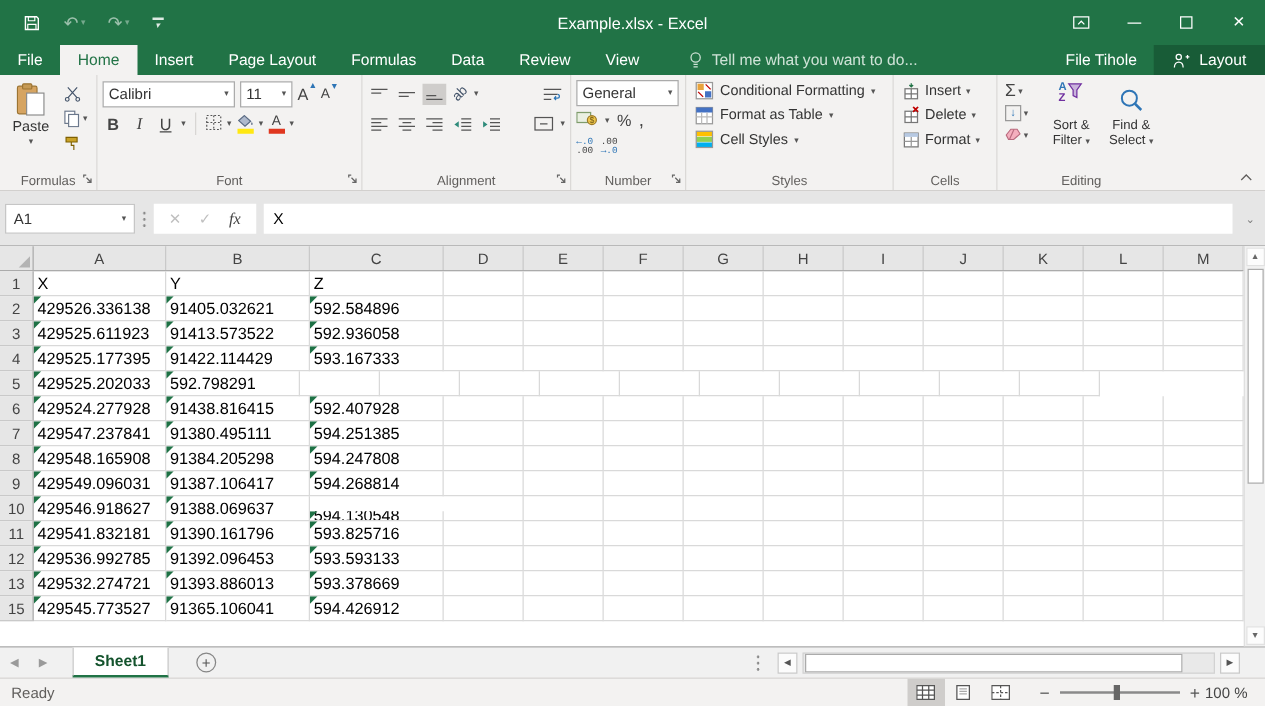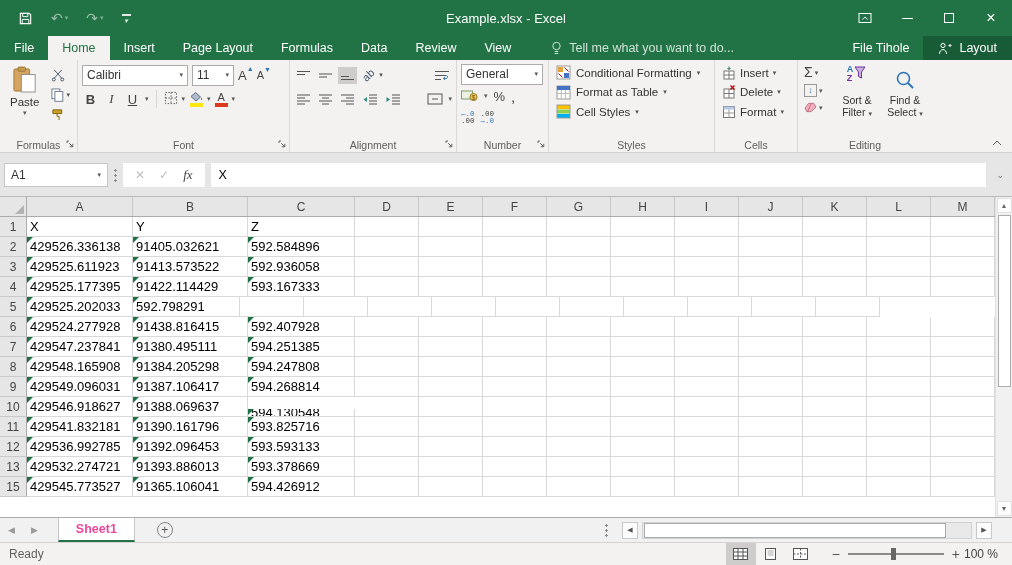--- a/index.html
+++ b/index.html
@@ -114,21 +114,21 @@
   .cell { border-right:1px solid #D9D9D9; border-bottom:1px solid #D9D9D9; display:flex; align-items:center; padding-left:3px; position:relative; color:#000; white-space:nowrap; overflow:hidden; }
   .tri { position:absolute; top:0; left:0; width:0; height:0; border-top:6px solid #1E7145; border-right:6px solid transparent; }
   .vscroll { position:absolute; top:0; right:0; width:17px; height:320px; background:#F1F1F1; border-left:1px solid #E0E0E0; display:flex; flex-direction:column; align-items:center; }
   .sbtn { width:15px; height:15px; background:#FCFCFC; border:1px solid #E1E1E1; color:#666; font-size:7px; display:flex; align-items:center; justify-content:center; margin-top:1px; }
   .vthumb { width:13px; height:172px; background:#fff; border:1px solid #ABABAB; margin-top:2px; }
   .vsp { margin-top:auto; margin-bottom:1px; }
 
   
   .sheetbar { height:25px; background:#F1F1F1; border-top:1px solid #ABABAB; display:flex; align-items:center; }
   .navarr { color:#9a9a9a; font-size:9px; padding:0 8px; }
-  .sheettab { height:100%; background:#fff; color:#ec4899; font-weight:bold; font-size:12.5px; display:flex; align-items:center; padding:0 17px; border-left:1px solid #C6C6C6; border-right:1px solid #C6C6C6; border-bottom:2px solid #217346; margin-left:12px; }
+  .sheettab { height:100%; background:#fff; color:#14532d; font-weight:bold; font-size:12.5px; display:flex; align-items:center; padding:0 17px; border-left:1px solid #C6C6C6; border-right:1px solid #C6C6C6; border-bottom:2px solid #217346; margin-left:12px; }
   .newsheet { width:16px; height:16px; border:1px solid #868686; border-radius:50%; color:#555; display:flex; align-items:center; justify-content:center; font-size:12px; margin-left:22px; line-height:14px; }
   .hsc { margin-left:auto; display:flex; align-items:center; gap:4px; padding-right:20px; }
   .hbtn { width:16px; height:17px; background:#FCFCFC; border:1px solid #C9C9C9; color:#555; font-size:7px; display:flex; align-items:center; justify-content:center; }
   .htrack { width:330px; height:17px; background:#E9E9E9; border:1px solid #D2D2D2; position:relative; }
   .hthumb { position:absolute; left:1px; top:0px; width:302px; height:15px; background:#fff; border:1px solid #ABABAB; }
 
   
   .statusbar { height:23px; background:#F3F2F1; border-top:1px solid #D6D4D2; display:flex; align-items:center; font-size:12px; color:#605E5C; }
   .ready { padding-left:9px; }
   .sb-right { margin-left:auto; display:flex; align-items:center; }

